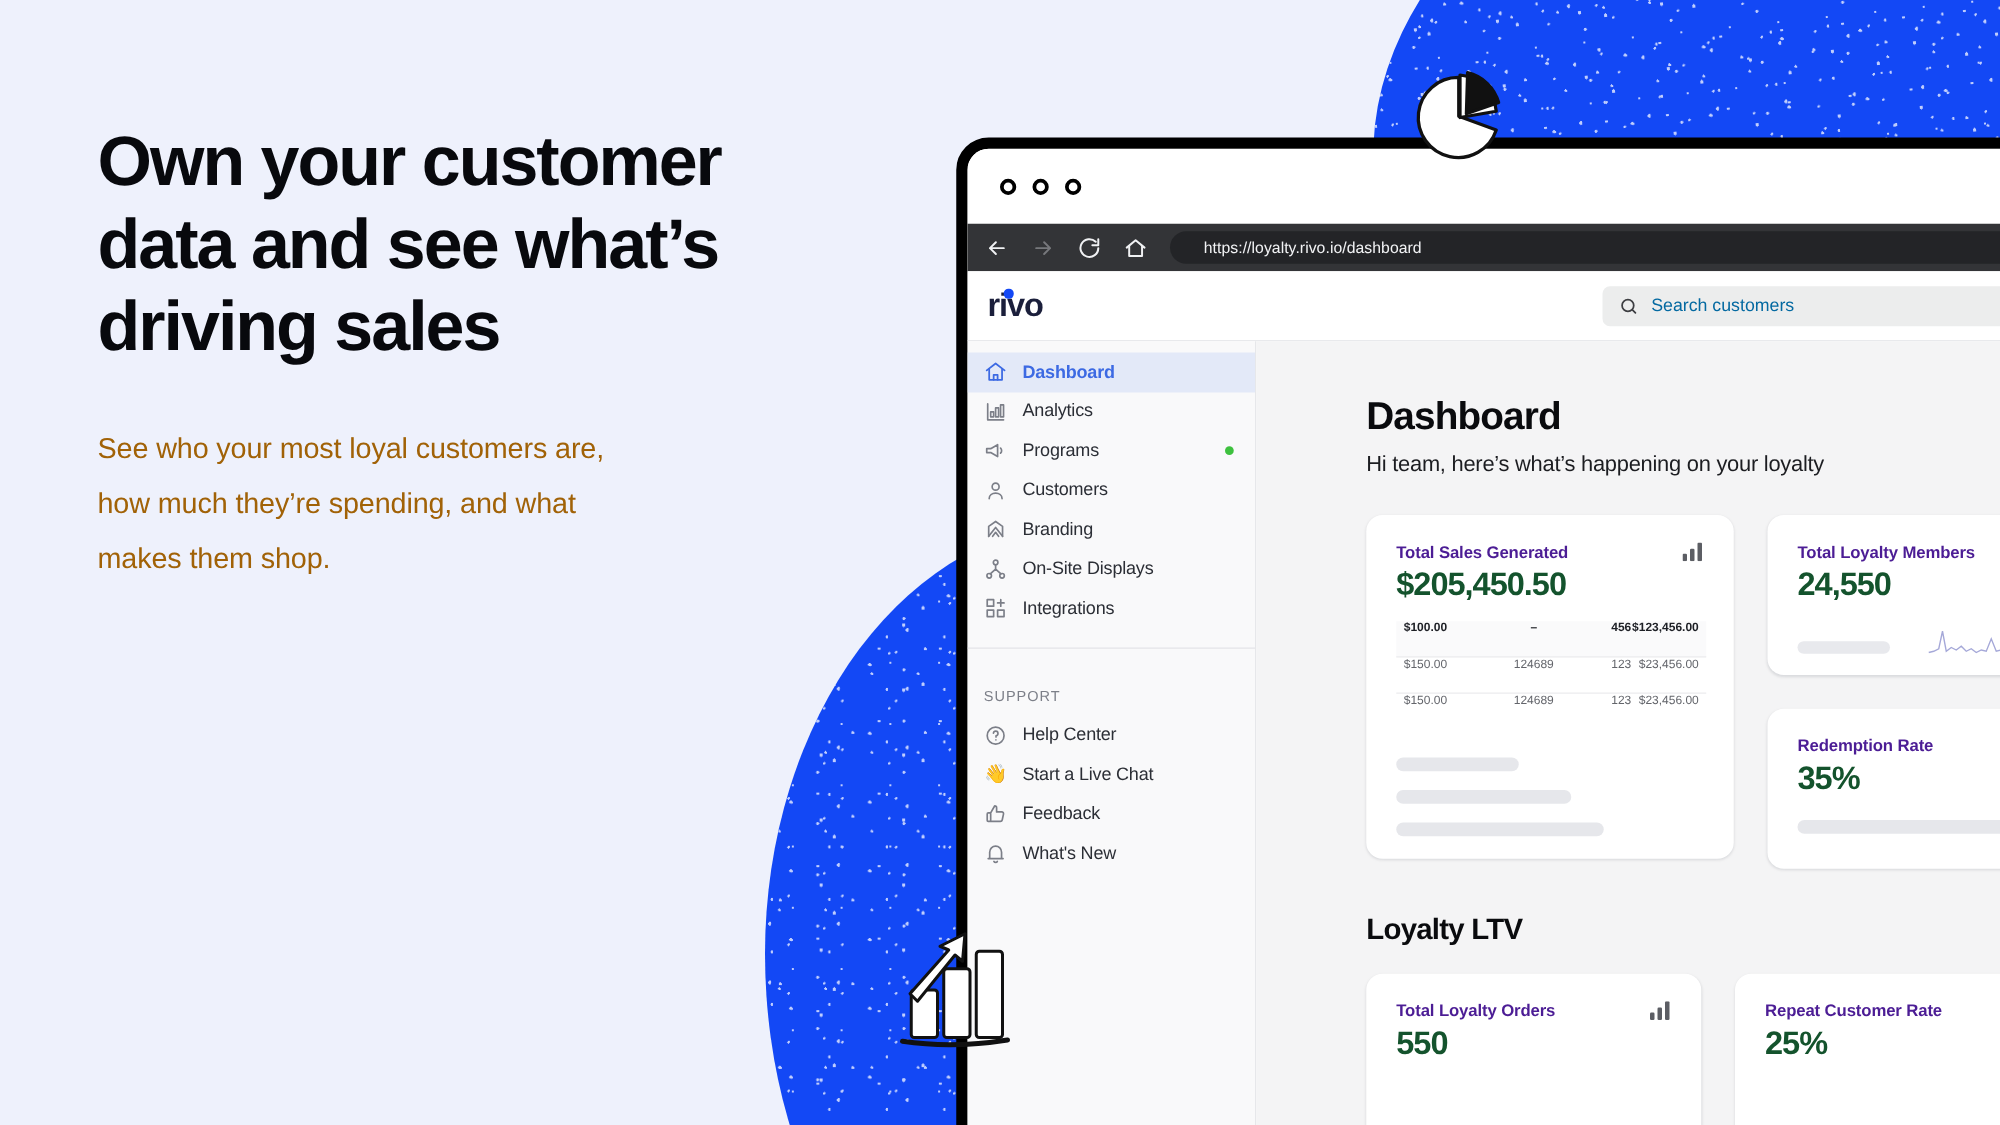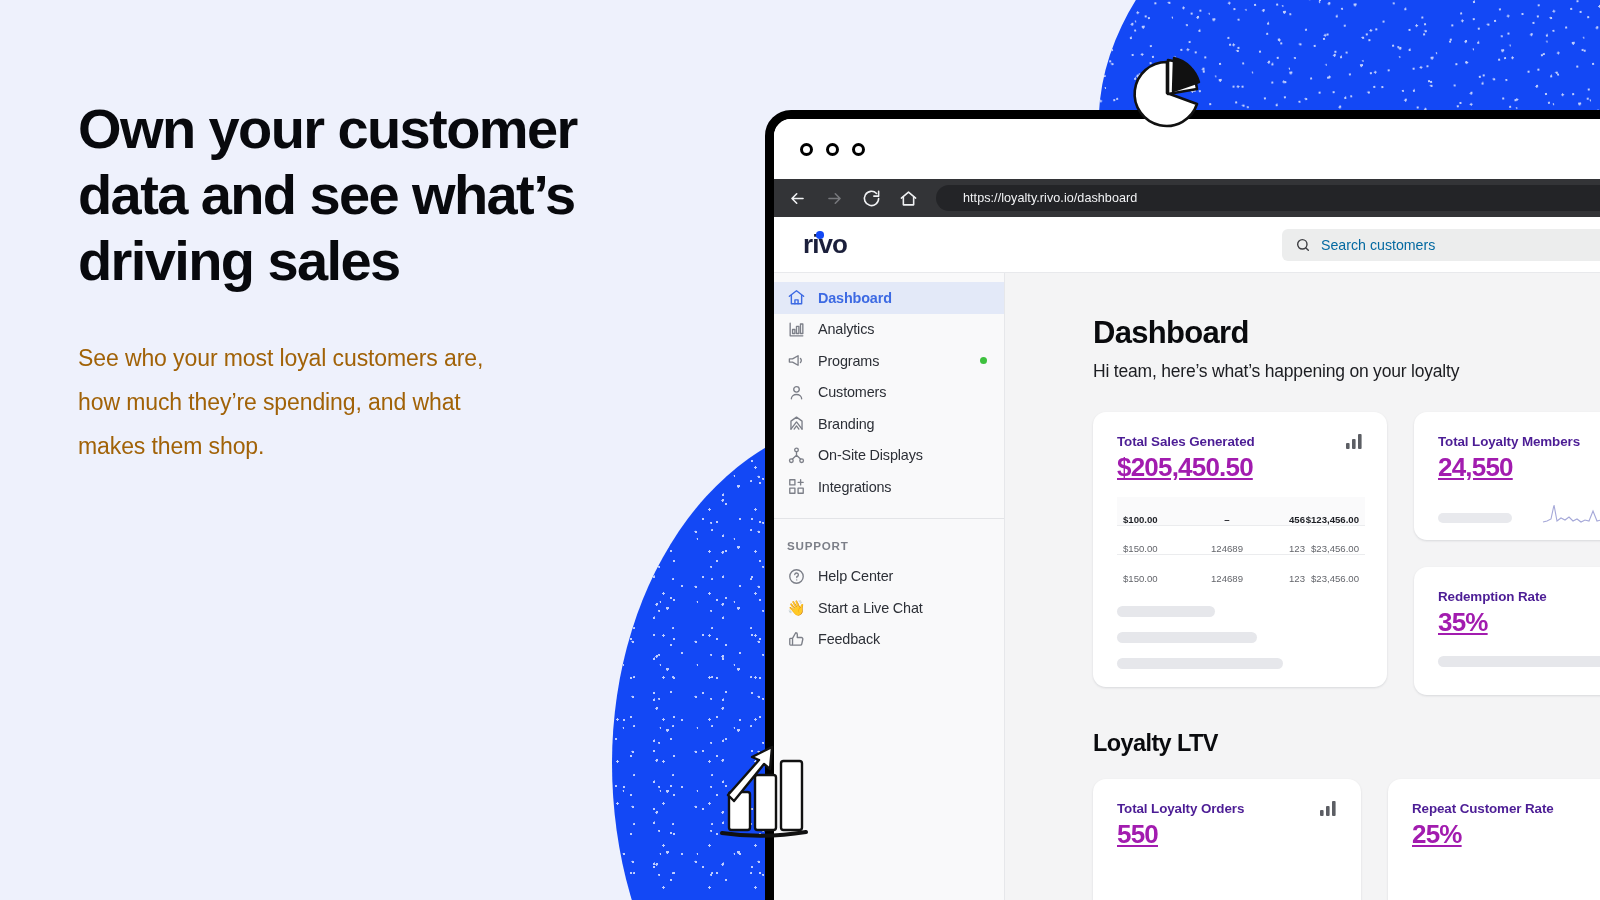--- a/index.html
+++ b/index.html
@@ -141,21 +141,21 @@
   
   .appbar {
     height: 56px;
     background: #ffffff;
     display: flex;
     align-items: center;
     border-bottom: 1px solid #e8e9ec;
   }
   .logo-wrap {
     width: 231px;
-    padding-left: 29px;
+    padding-left: 16px;
     display: flex;
     align-items: center;
   }
   .logo {
     font-size: 26px;
     font-weight: 700;
     color: #1b1f3b;
     letter-spacing: -.9px;
     position: relative;
   }
@@ -217,24 +217,24 @@
     border-radius: 50%;
     background: #3ec13e;
   }
   .navsep {
     height: 1px;
     background: #e3e4e7;
     margin: 15px 0 0 0;
   }
   .secthead {
     font-size: 11.6px;
-    font-weight: 700;
+    font-weight: 400;
     color: #7c7f88;
     letter-spacing: .8px;
-    padding: 20px 0 9px 13px;
+    padding: 32px 0 9px 13px;
   }
   .emoji { font-size: 15px; line-height: 1; }
 
   
   .main {
     flex: 1;
     background: #f4f4f5;
     padding: 42px 0 0 88px;
     overflow: hidden;
   }
@@ -272,29 +272,28 @@
   .card-title {
     font-size: 13.4px;
     font-weight: 700;
     color: #4c1d95;
     letter-spacing: -.1px;
   }
   .card-value {
     margin-top: 3px;
     font-size: 26px;
     font-weight: 700;
-    color: #a21caf;
+    color: #14532d;
     letter-spacing: -.8px;
-    text-decoration: underline;
   }
 
   .minitable { margin-top: 14px; width: 248px; }
   .minitable .row {
     display: flex;
-    align-items: flex-end;
+    align-items: flex-start;
     height: 29px;
     font-size: 9.6px;
     color: #63656b;
   }
   .minitable .row.head {
     background: #fafafb;
     font-weight: 700;
     color: #1d1f25;
     border-bottom: 1px solid #ebecee;
   }
@@ -509,20 +508,30 @@
         <div class="navitem">
           <span class="navicon-box">
             <svg width="19" height="19" viewBox="0 0 24 24" fill="none" stroke="#7c7f88" stroke-width="1.7" stroke-linecap="round" stroke-linejoin="round">
                 <path d="M7 10.5 11 3.5a2 2 0 0 1 2 2v4h5.2a1.8 1.8 0 0 1 1.75 2.2l-1.3 6a1.8 1.8 0 0 1-1.75 1.4H7"></path>
                 <rect x="3.5" y="10.5" width="3.5" height="8.6" rx="1"></rect>
               </svg>
           </span>
           <span class="lbl">Feedback</span>
         </div>
 
+        <div class="navitem">
+          <span class="navicon-box">
+            <svg width="19" height="19" viewBox="0 0 24 24" fill="none" stroke="#7c7f88" stroke-width="1.7" stroke-linecap="round" stroke-linejoin="round">
+                <path d="M6 17V11a6 6 0 0 1 12 0v6"></path>
+                <path d="M4.5 17.5h15"></path>
+                <path d="M10.3 20.4a2 2 0 0 0 3.4 0"></path>
+              </svg>
+          </span>
+          <span class="lbl">What's New</span>
+        </div>
       </nav>
 
       <main class="main">
         <div class="h1">Dashboard</div>
         <div class="sub">Hi team, here’s what’s happening on your loyalty</div>
 
         <div class="cardrow">
 
           <div class="card card-wide">
             <div class="card-head">

